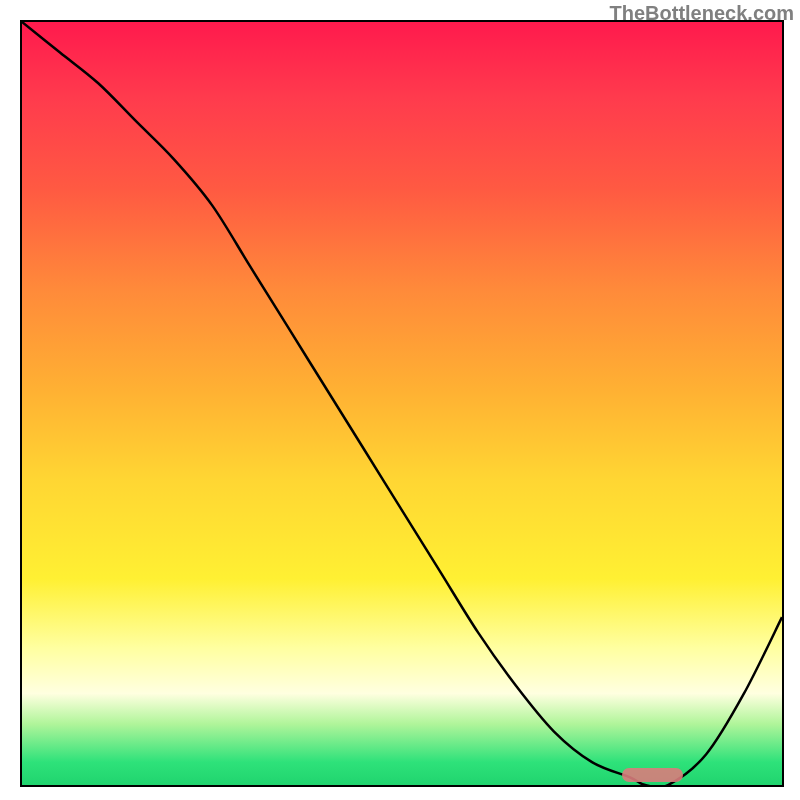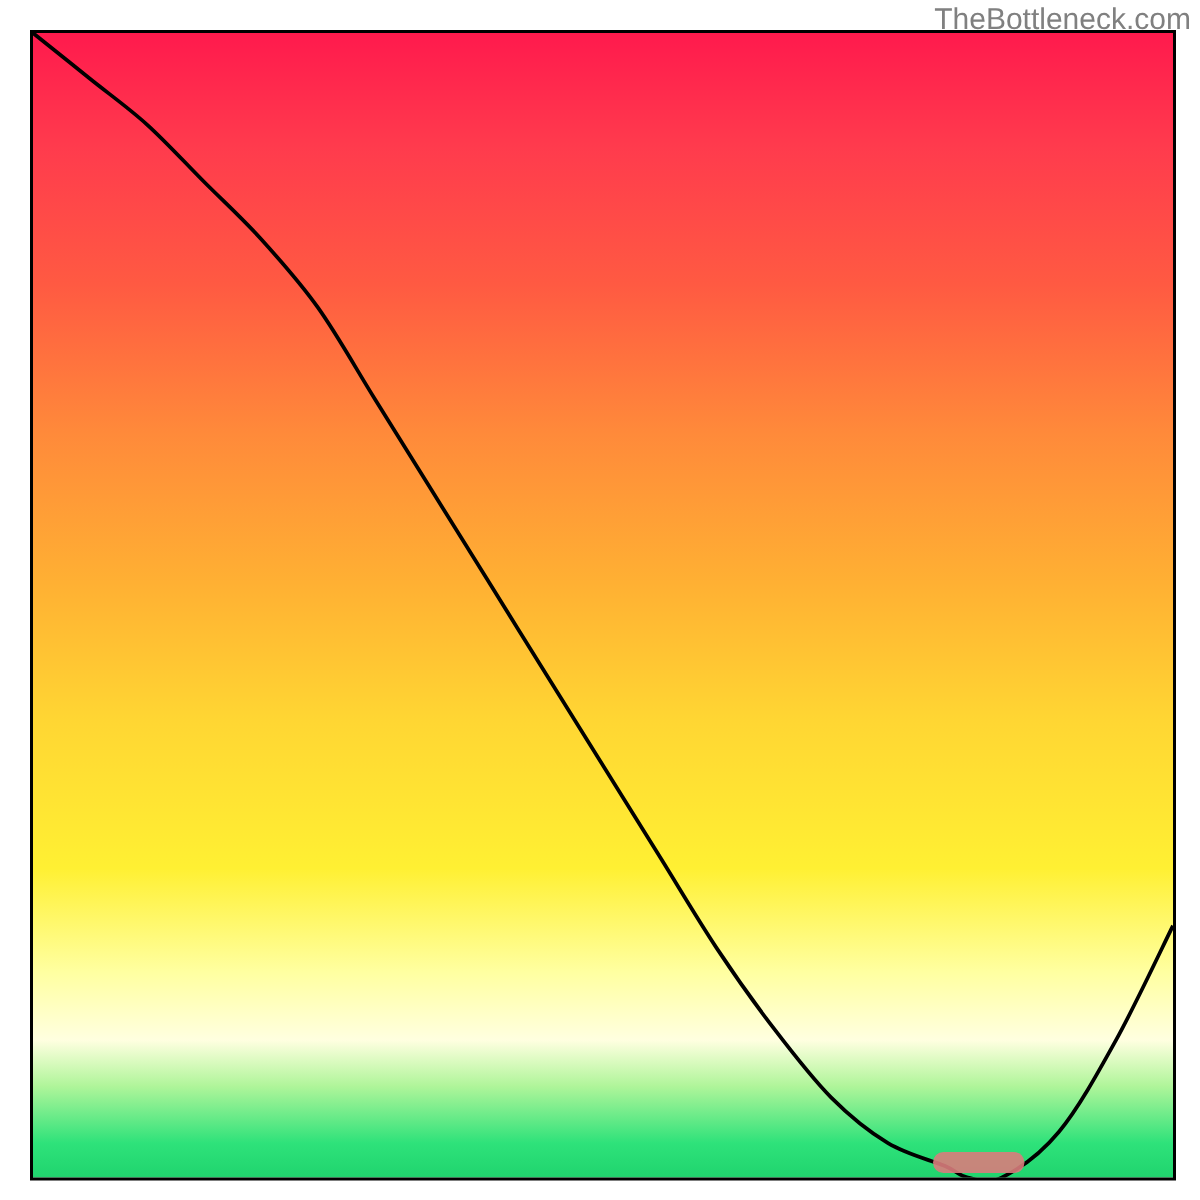--- a/index.html
+++ b/index.html
@@ -36,21 +36,21 @@
       #b0f59a 92%,
       #2ee27a 97%,
       #20d46e 100%
     );
   }
   .watermark {
     position: absolute;
     top: 2px;
     right: 6px;
     font-size: 20px;
-    font-weight: normal;
+    font-weight: bold;
     color: #808080;
     text-align: right;
   }
   svg.curve {
     position: absolute;
     left: 0;
     top: 0;
     width: 100%;
     height: 100%;
   }

